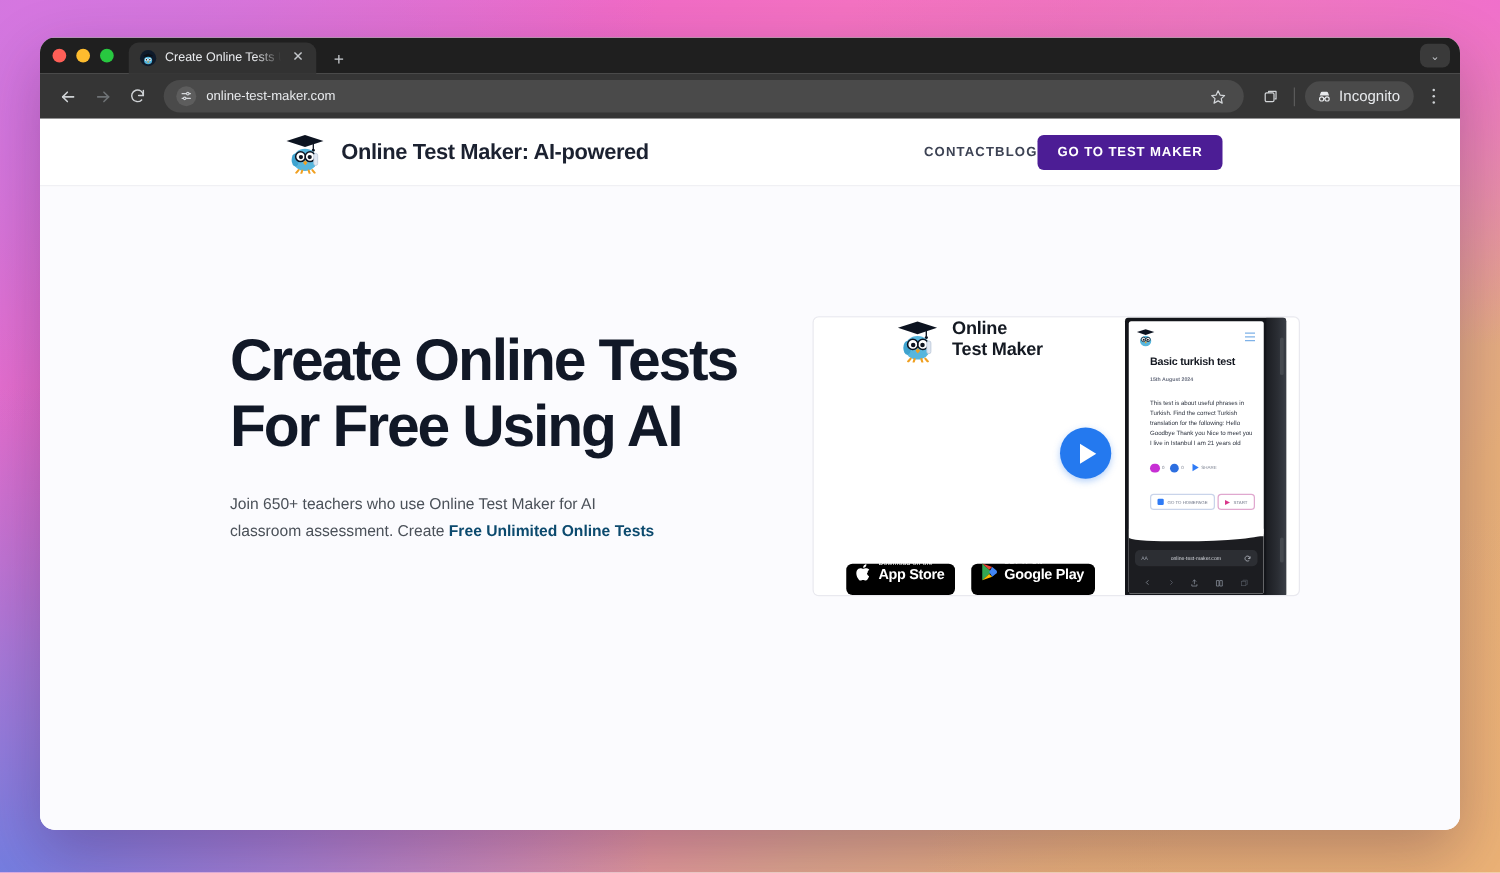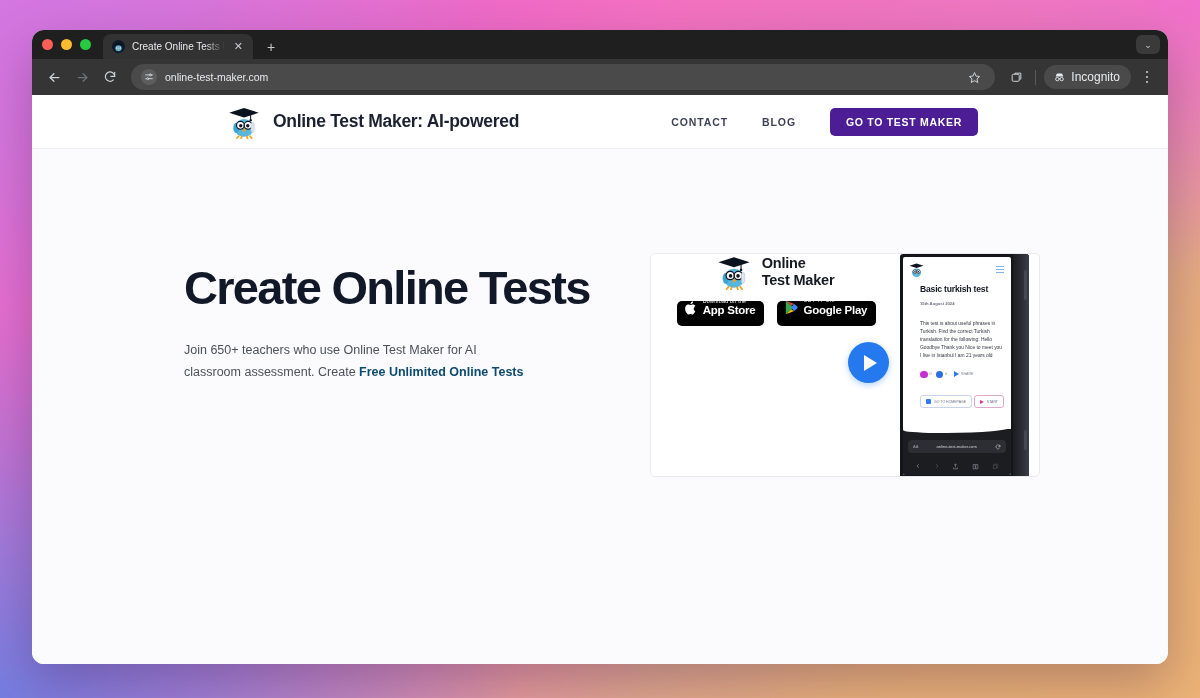--- a/index.html
+++ b/index.html
@@ -222,21 +222,20 @@
     font-size: 17.5px;
     font-weight: bold;
     color: #1b2130;
     letter-spacing: -0.3px;
     white-space: nowrap;
   }
   .site-nav {
     margin-left: auto;
     display: flex;
     align-items: center;
-    gap: 34px;
     padding-right: 162px;
   }
   .nav-link {
     font-size: 10.5px;
     font-weight: bold;
     letter-spacing: 0.9px;
     color: #3d4354;
     text-decoration: none;
     cursor: pointer;
   }
@@ -291,21 +290,21 @@
     margin-top: -2px;
     cursor: pointer;
   }
   .promo-left {
     position: absolute;
     left: 0; top: 0; bottom: 0;
     width: 251px;
     display: flex;
     flex-direction: column;
     align-items: center;
-    justify-content: flex-start;
+    justify-content: space-between;
     background: #fff;
   }
   .promo-brand {
     display: flex; align-items: center; gap: 9px;
     margin-bottom: 11px;
     margin-left: -4px;
   }
   .promo-brand-text {
     font-size: 14.5px;
     font-weight: bold;
@@ -603,20 +602,21 @@
         <a class="nav-link" href="#">BLOG</a>
         <button class="cta-btn">GO TO TEST MAKER</button>
       </div>
     </div>
 
     <div class="hero">
 
       <div class="hero-left">
         <h1 class="hero-title">
           <span>Create Online Tests</span><br>
+          <span>For Free Using AI</span>
         </h1>
         <p class="hero-sub"><span>Join 650+ teachers who use Online Test Maker for AI classroom assessment. Create </span><b>Free Unlimited Online Tests</b></p>
       </div>
 
       <div class="promo-card">
 
         <div class="promo-left">
           <div class="promo-brand">
             <span>
               <svg width="38" height="36" viewBox="0 0 48 46" class="owl-svg">

